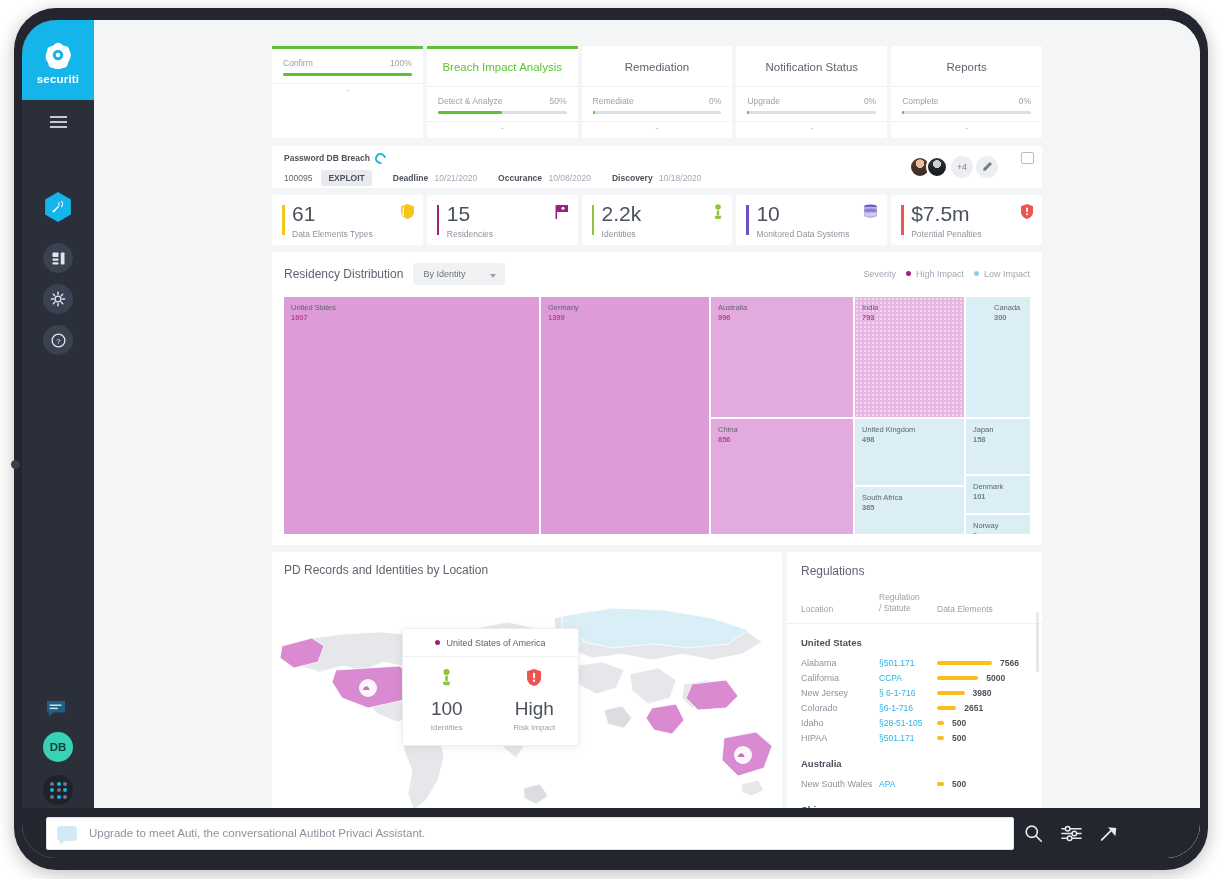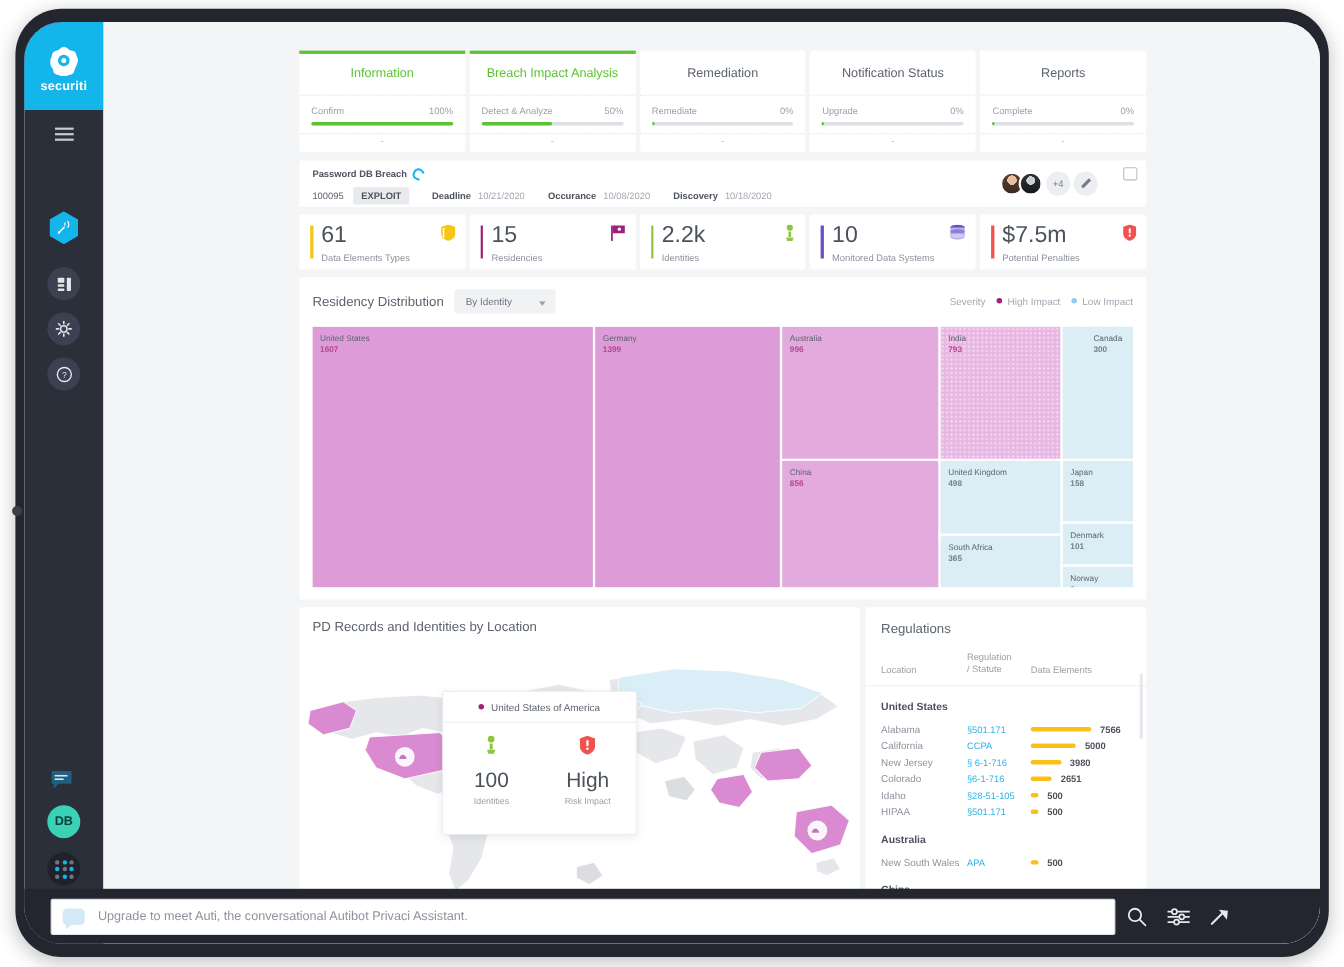--- a/index.html
+++ b/index.html
@@ -252,21 +252,21 @@
     width: 177px; background: #fff;
     border: 1px solid #eceef1; border-radius: 2px;
     box-shadow: 0 2px 9px rgba(0,0,0,.08);
   }
   #tt-head {
     display: flex; align-items: center; justify-content: center; gap: 6px;
     font-size: 9px; color: #5d646f;
     padding: 9px 0 8px; border-bottom: 1px solid #eef0f2;
   }
   #tt-dot { width: 5px; height: 5px; border-radius: 50%; background: #a01f7e; }
-  #tt-body { display: flex; padding: 11px 0 25px; align-items: flex-end; }
+  #tt-body { display: flex; padding: 11px 0 13px; align-items: flex-end; }
   .tt-col { flex: 1; text-align: center; }
   .tt-big { font-size: 19px; color: #4c525c; font-weight: 300; margin-top: 7px; }
   .tt-sub { font-size: 8px; color: #9aa0aa; margin-top: 3px; }
 
   #regcard {
     flex: 1; background: #fff; border-radius: 2px;
     padding: 12px 0 0 0; height: 288px; position: relative; overflow: hidden;
   }
   #reg-title { font-size: 12px; color: #5d646f; padding: 0 14px 14px; }
   #reg-head {
@@ -407,21 +407,20 @@
 
       <div id="rail-wave"></div>
     </div>
 
     <div id="content">
       <div id="stage">
 
         <div id="tabs">
           <div class="tab active">
             <div class="tab-top"></div>
-            <div class="tab-title">Information</div>
             <div class="tab-meter">
               <div class="meter-row">
                 <span>Confirm</span>
                 <span>100%</span>
               </div>
               <div class="meter-track">
                 <div class="meter-fill" style="width:100%"></div>
               </div>
             </div>
             <div class="tab-foot">-</div>

